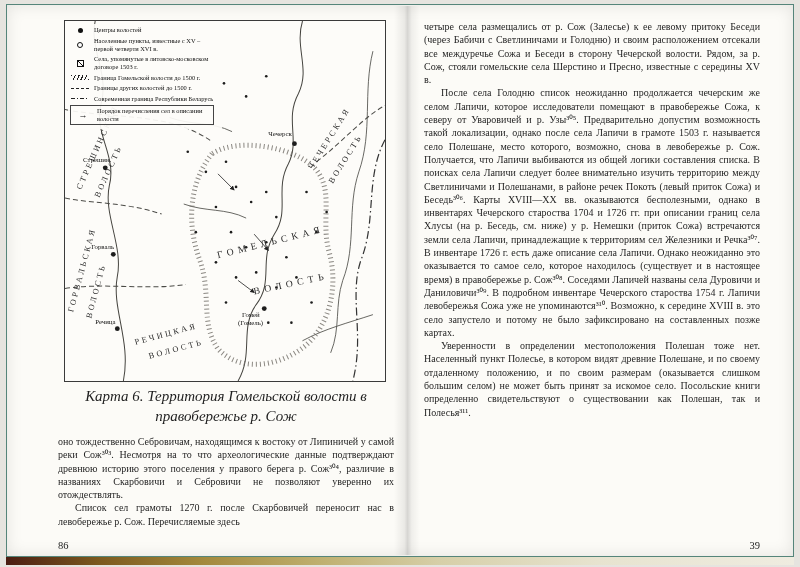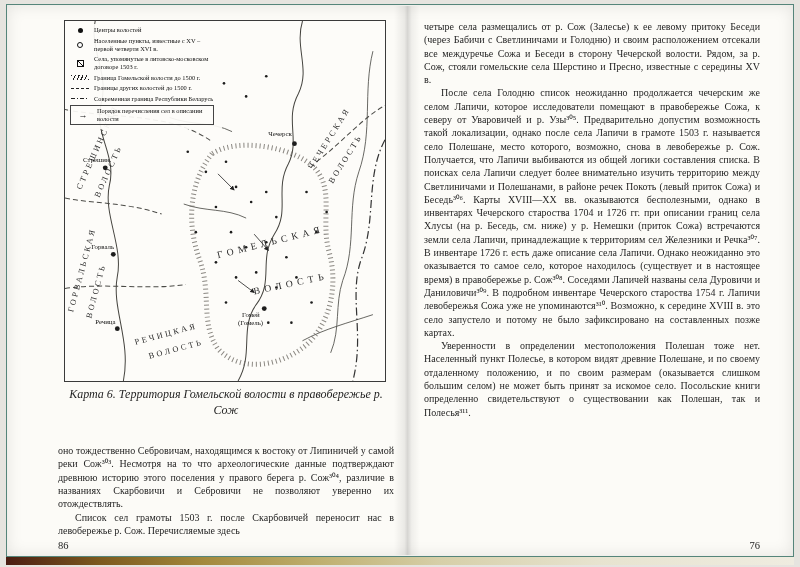--- a/index.html
+++ b/index.html
@@ -34,22 +34,22 @@
   .sym-center{width:5px;height:5px;border-radius:50%;background:#111;}
   .sym-settle{width:4px;height:4px;border-radius:50%;border:1px solid #111;background:#fff;}
   .sym-1503{width:5px;height:5px;border:1px solid #111;background:
         linear-gradient(45deg,transparent 44%,#111 44%,#111 56%,transparent 56%);}
   .sym-gomel{width:18px;height:5px;background:
         repeating-linear-gradient(115deg,#222 0 1px,transparent 1px 3.5px);}
   .sym-dash{width:18px;height:0;border-top:1px dashed #222;}
   .sym-dashdot{width:18px;height:1px;background:
         repeating-linear-gradient(90deg,#222 0 4px,transparent 4px 6px,#222 6px 7px,transparent 7px 9px);}
   .sym-arrow{font-size:9px;line-height:7px;color:#111;}
-  .caption{margin-top:5px;text-align:center;font-size:12px;font-style:italic;line-height:1.3;}
-  .textblock{margin-top:26px;}
+  .caption{margin-top:5px;text-align:center;font-size:15px;font-style:italic;line-height:1.3;}
+  .textblock{margin-top:9px;}
 
   .river{fill:none;stroke:#45443f;stroke-width:1;}
   .trib{stroke-width:0.8;}
   .gomel-b{fill:none;stroke:#6e6a64;stroke-width:5;stroke-dasharray:1 3;opacity:0.8;}
   .vol-b{fill:none;stroke:#4a4a46;stroke-width:1;stroke-dasharray:5 3;}
   .modern-b{fill:none;stroke:#333;stroke-width:1.2;stroke-dasharray:8 3 1.5 3;}
   .dot{fill:#1d1d1d;}
   .region{font-family:"Liberation Serif",serif;font-size:8.2px;letter-spacing:2.6px;fill:#2a2a2a;}
   .region-big{font-size:9.6px;letter-spacing:4.5px;}
   .town{font-family:"Liberation Serif",serif;font-size:6.8px;fill:#111;}
@@ -195,28 +195,28 @@
           </div>
         </div>
       </div>
       <figcaption class="caption">
         <div>Карта 6. Территория Гомельской волости в правобережье р. Сож</div>
       </figcaption>
     </figure>
 
     <div class="textblock">
       <p class="body noindent">оно тождественно Себровичам, находящимся к востоку от Липиничей у самой реки Сож³⁰³. Несмотря на то что археологические данные подтверждают древнюю историю этого поселения у правого берега р. Сож³⁰⁴, различие в названиях Скарбовичи и Себровичи не позволяют уверенно их отождествлять.</p>
-      <p class="body">Список сел грамоты 1503 г. после Скарбовичей переносит нас в левобережье р. Сож. Перечисляемые здесь</p>
+      <p class="body">Список сел грамоты 1270 г. после Скарбовичей переносит нас в левобережье р. Сож. Перечисляемые здесь</p>
     </div>
 
     <div class="pagenum pn-left">86</div>
   </div>
 
   <div class="page page-right">
     <p class="body noindent">четыре села размещались от р. Сож (Залесье) к ее левому притоку Беседи (через Бабичи с Светлиничами и Голодню) и своим расположением отсекали все междуречье Сожа и Беседи в сторону Чечерской волости. Рядом, за р. Сож, стояли гомельские села Шерстино и Пресно, известные с середины XV в.</p>
     <p class="body">После села Голодню список неожиданно продолжается чечерским же селом Лапичи, которое исследователи помещают в правобережье Сожа, к северу от Уваровичей и р. Узы³⁰⁵. Предварительно допустим возможность такой локализации, однако после села Лапичи в грамоте 1503 г. называется село Полешане, место которого, возможно, снова в левобережье р. Сож. Получается, что Лапичи выбиваются из общей логики составления списка. В поисках села Лапичи следует более внимательно изучить территорию между Светлиничами и Полешанами, в районе речек Покоть (левый приток Сожа) и Беседь³⁰⁶. Карты XVIII—XX вв. оказываются бесполезными, однако в инвентарях Чечерского староства 1704 и 1726 гг. при описании границ села Хлусы (на р. Беседь, см. ниже) у р. Немешки (приток Сожа) встречаются земли села Лапичи, принадлежащие к территориям сел Железники и Речка³⁰⁷. В инвентаре 1726 г. есть даже описание села Лапичи. Однако неожиданно это оказывается то самое село, которое находилось (существует и в настоящее время) в правобережье р. Сож³⁰⁸. Соседями Лапичей названы села Дуровичи и Даниловичи³⁰⁹. В подробном инвентаре Чечерского староства 1754 г. Лапичи левобережья Сожа уже не упоминаются³¹⁰. Возможно, к середине XVIII в. это село запустело и потому не было зафиксировано на составленных позже картах.</p>
     <p class="body">Уверенности в определении местоположения Полешан тоже нет. Населенный пункт Полесье, в котором видят древние Полешане, и по своему отдаленному положению, и по своим размерам (оказывается слишком большим селом) не может быть принят за искомое село. Посольские книги определенно свидетельствуют о существовании как Полешан, так и Полесья³¹¹.</p>
-    <div class="pagenum pn-right">76</div>
+    <div class="pagenum pn-right">39</div>
   </div>
 
   <div class="gutter"></div>
   <div class="bottom-strip"></div>
 </div>
 
 </body></html>

